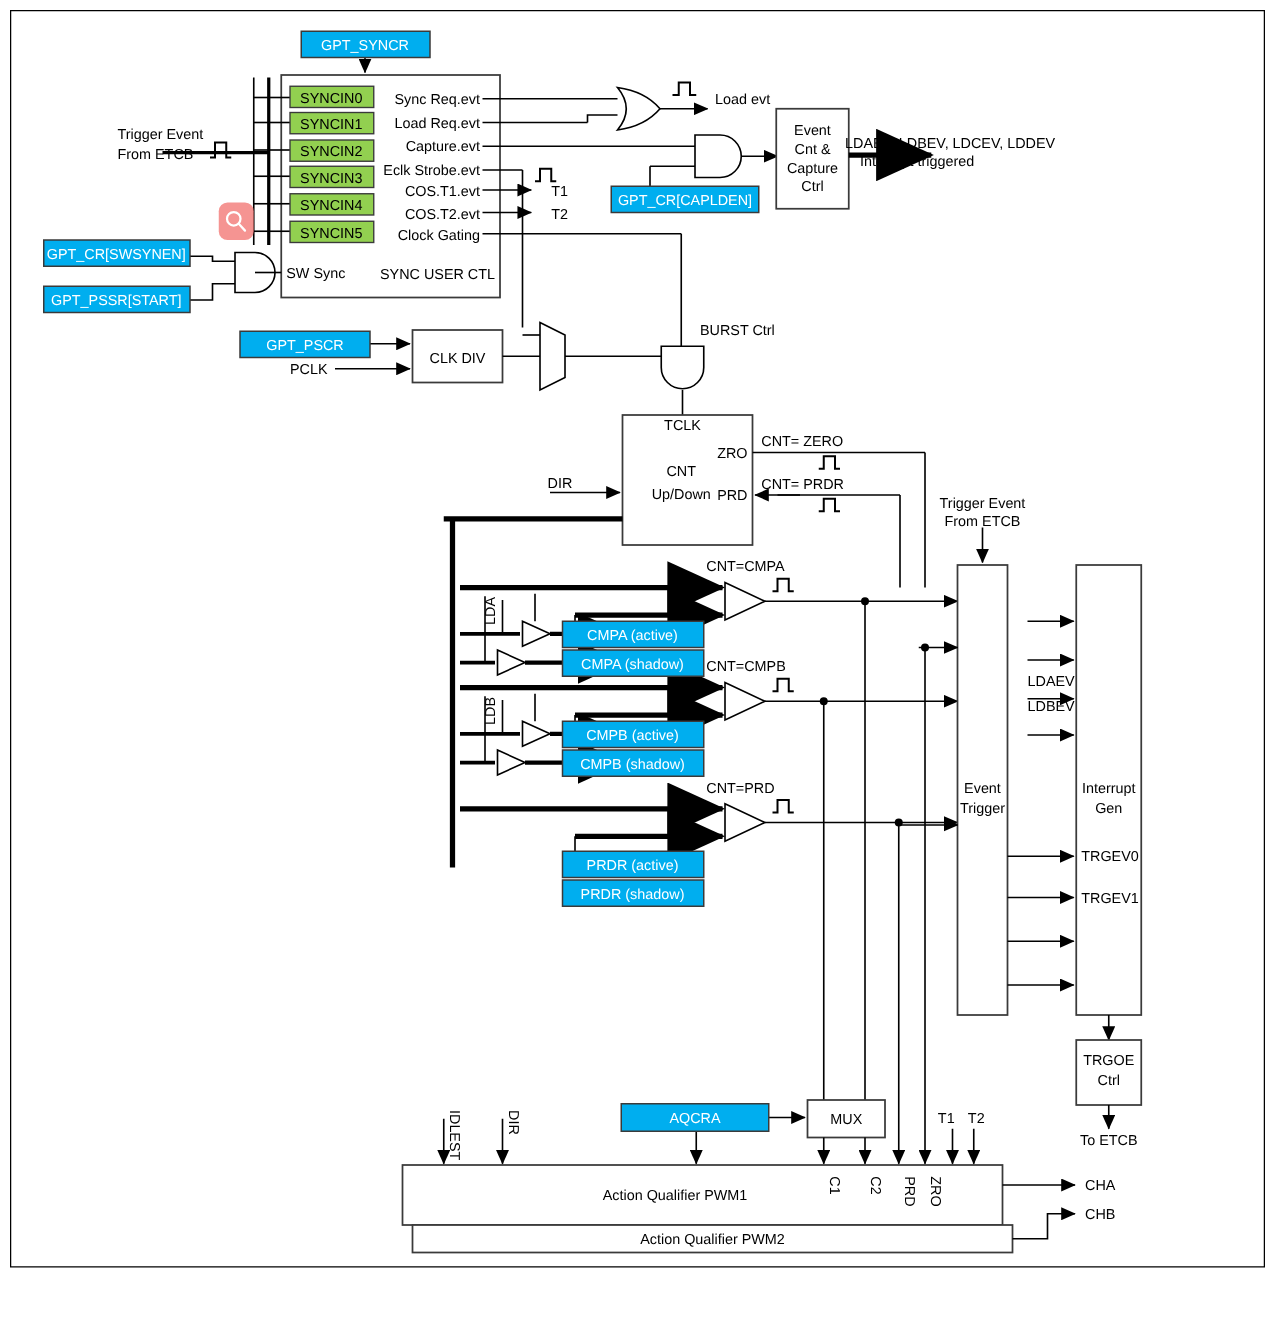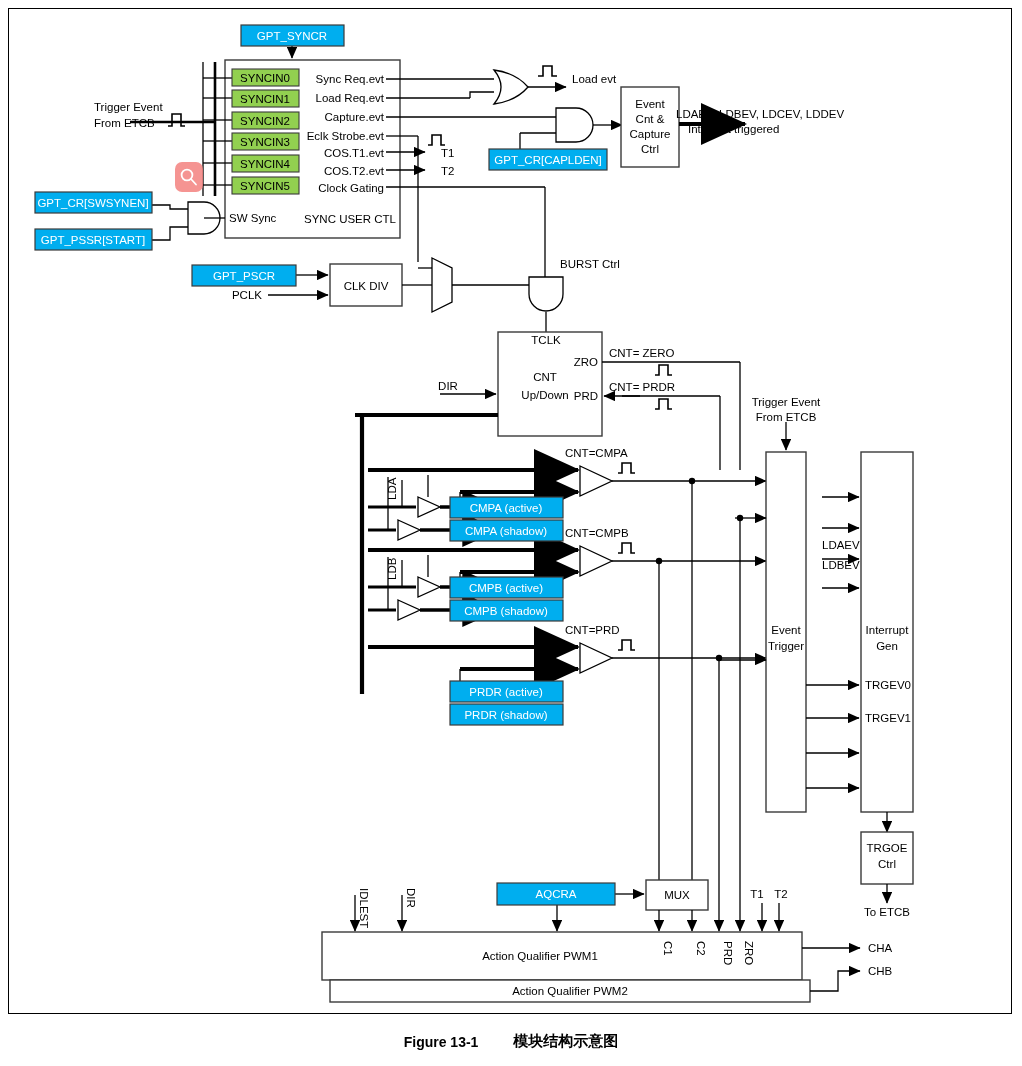--- a/index.html
+++ b/index.html
@@ -338,18 +338,13 @@
     </g>
   </svg>
 
   <div id="cursor">
     <svg width="20" height="20" viewBox="0 0 20 20">
       <circle cx="8" cy="8" r="5.4" fill="none" stroke="#ffffff" stroke-width="1.8"></circle>
       <line x1="12" y1="12" x2="17" y2="17.5" stroke="#ffffff" stroke-width="1.8" stroke-linecap="round"></line>
     </svg>
   </div>
 
-  <div id="caption">
-    <span class="capnum">Figure 13-1</span>
-    <span id="cap-gap"></span>
-    <span class="capttl">模块结构示意图</span>
-  </div>
 </div>
 
 </body></html>

